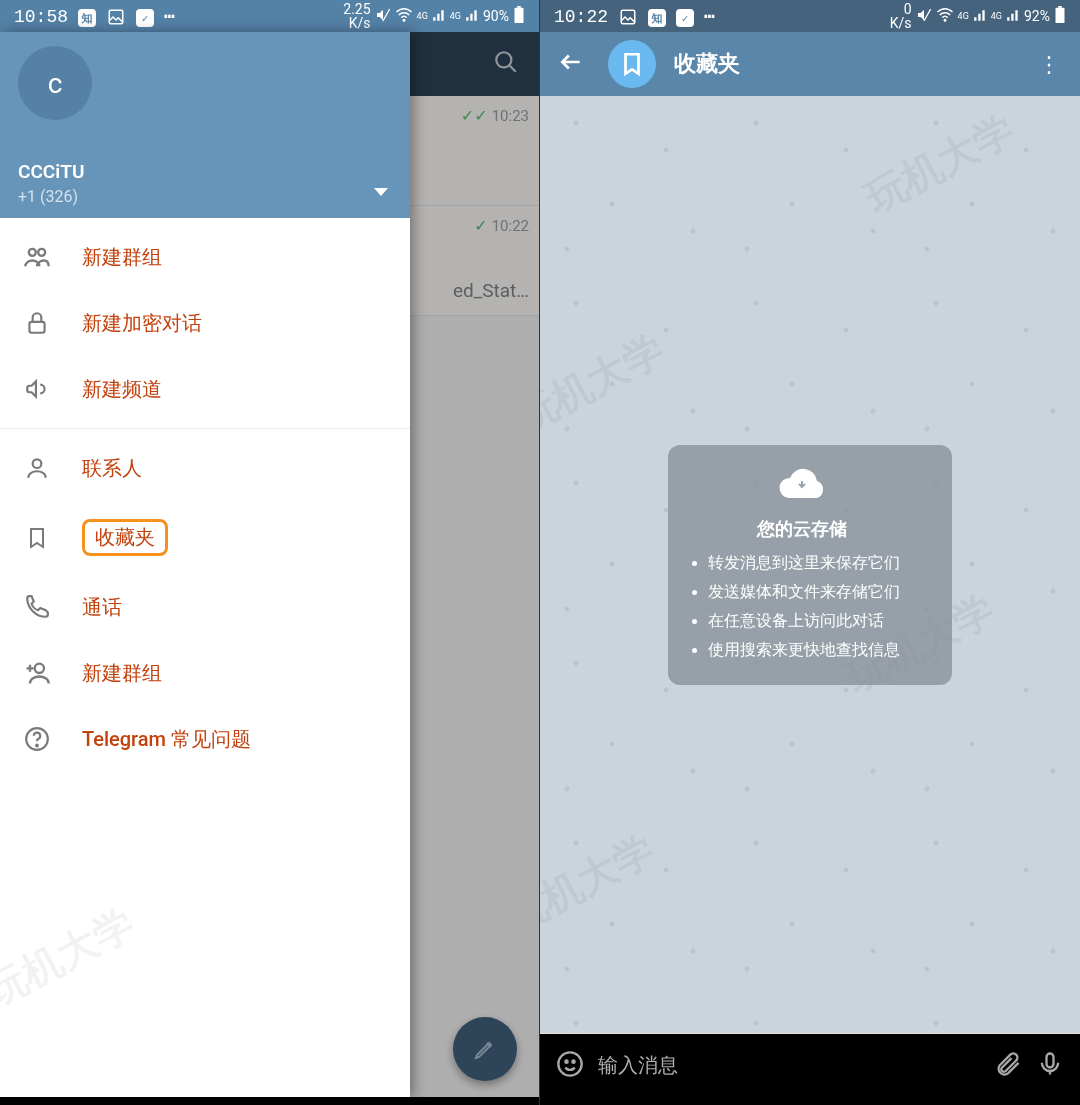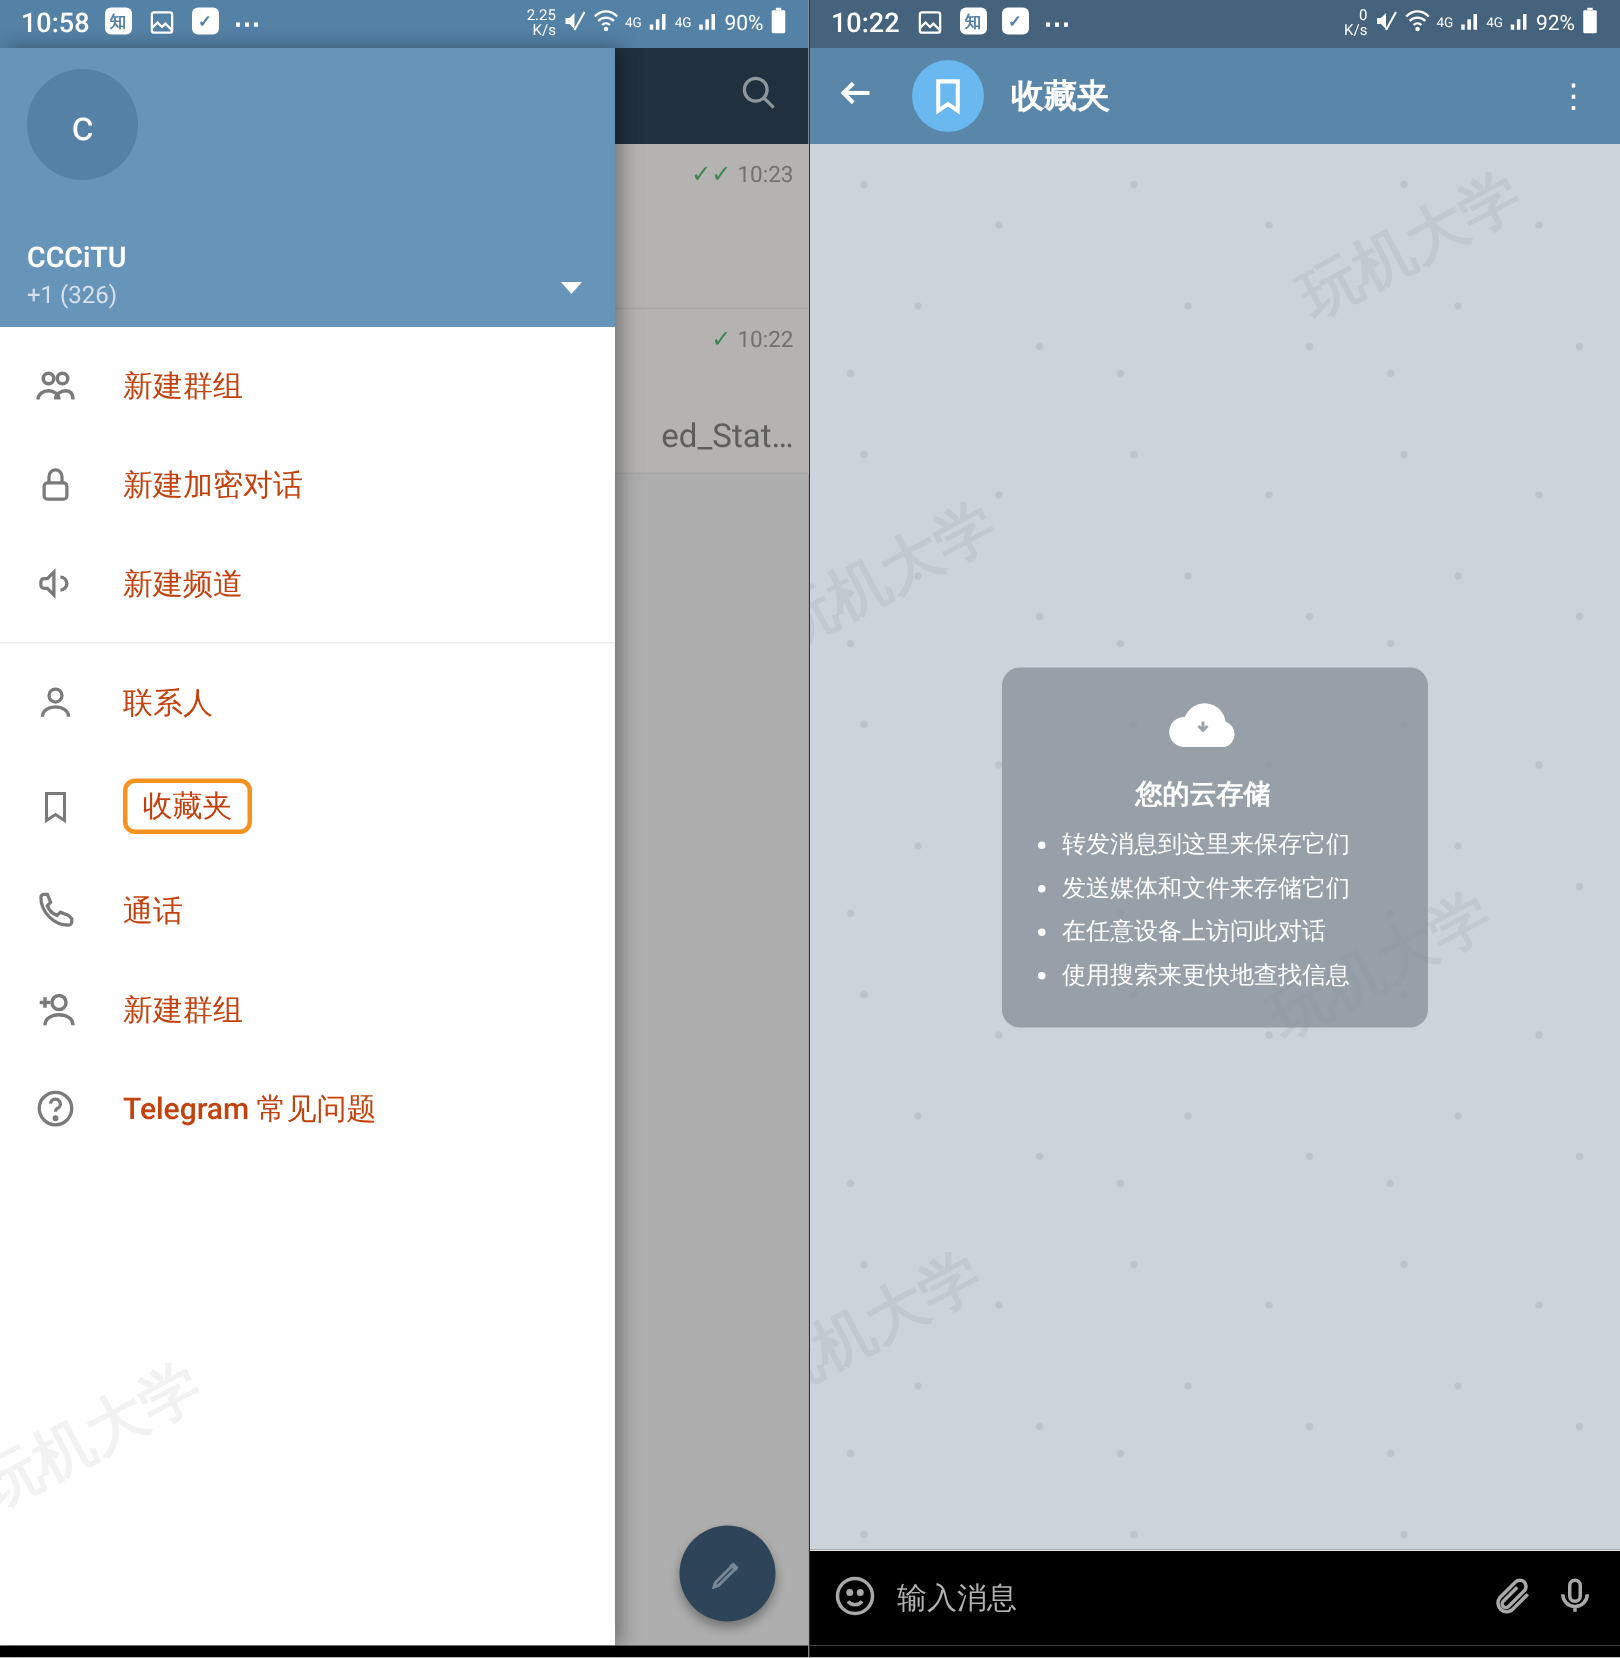--- a/index.html
+++ b/index.html
@@ -23,56 +23,56 @@
     height: 32px;
     background: #46637d;
     color: #fff;
     display: flex;
     align-items: center;
     padding: 0 14px;
     font-size: 16px;
     justify-content: space-between;
   }
   .phone-left .status-bar { background: #5481a6; }
-  .status-left { display: flex; align-items: flex-start; gap: 10px; }
+  .status-left { display: flex; align-items: flex-end; gap: 10px; font-family: Liberation Mono, monospace; }
   .status-right { display: flex; align-items: center; gap: 4px; font-size: 14px; }
   .status-time { font-size: 18px; font-weight: 500; }
   .status-icon {
     width: 20px; height: 20px;
     display:inline-flex; align-items:center; justify-content:center;
     font-size: 12px;
   }
   .sqicon {
     width: 18px; height:18px; border-radius:4px; background:#fff; color:#5481a6;
     display:inline-flex; align-items:center; justify-content:center;
     font-size:11px; font-weight:700;
   }
   .status-dots::after { content:"⋯"; font-size:18px; font-weight:700;}
-  .ks { font-size:10px; line-height:1; text-align:right;}
+  .ks { font-size:14px; line-height:1; text-align:right;}
   
   .left-bg {
     position:absolute; inset:32px 0 0 0;
     background:#e9e9e9;
   }
   .left-header {
     position:absolute; top:32px; right:0; width:130px; height:64px;
     background:#2b4054;
     display:flex; align-items:center; justify-content:flex-end; padding-right:20px;
   }
   .left-header svg { stroke:#bfc9d1; }
   .chat-strip {
     position:absolute; right:0; width:130px; height:110px;
     background:#f0efec;
     border-bottom:1px solid #ddd;
     padding:10px 10px 0 0;
     font-size:15px; color:#979797;
     text-align:right;
   }
   .chat-strip .chk { color:#53b36b; font-size:16px; margin-right:4px;}
-  .chat-strip .txt { color:#7e7e7e; display:block; margin-top:44px; font-size:22px;}
+  .chat-strip .txt { color:#7e7e7e; display:block; margin-top:44px; font-size:19px;}
   .drawer {
     position:absolute; top:32px; left:0; width:410px; bottom:8px;
     background:#fff;
     box-shadow: 4px 0 12px rgba(0,0,0,.35);
     display:flex; flex-direction:column;
   }
   .drawer-overlay {
     position:absolute; left:410px; right:0; top:32px; bottom:8px;
     background:rgba(0,0,0,.25);
     pointer-events:none;

